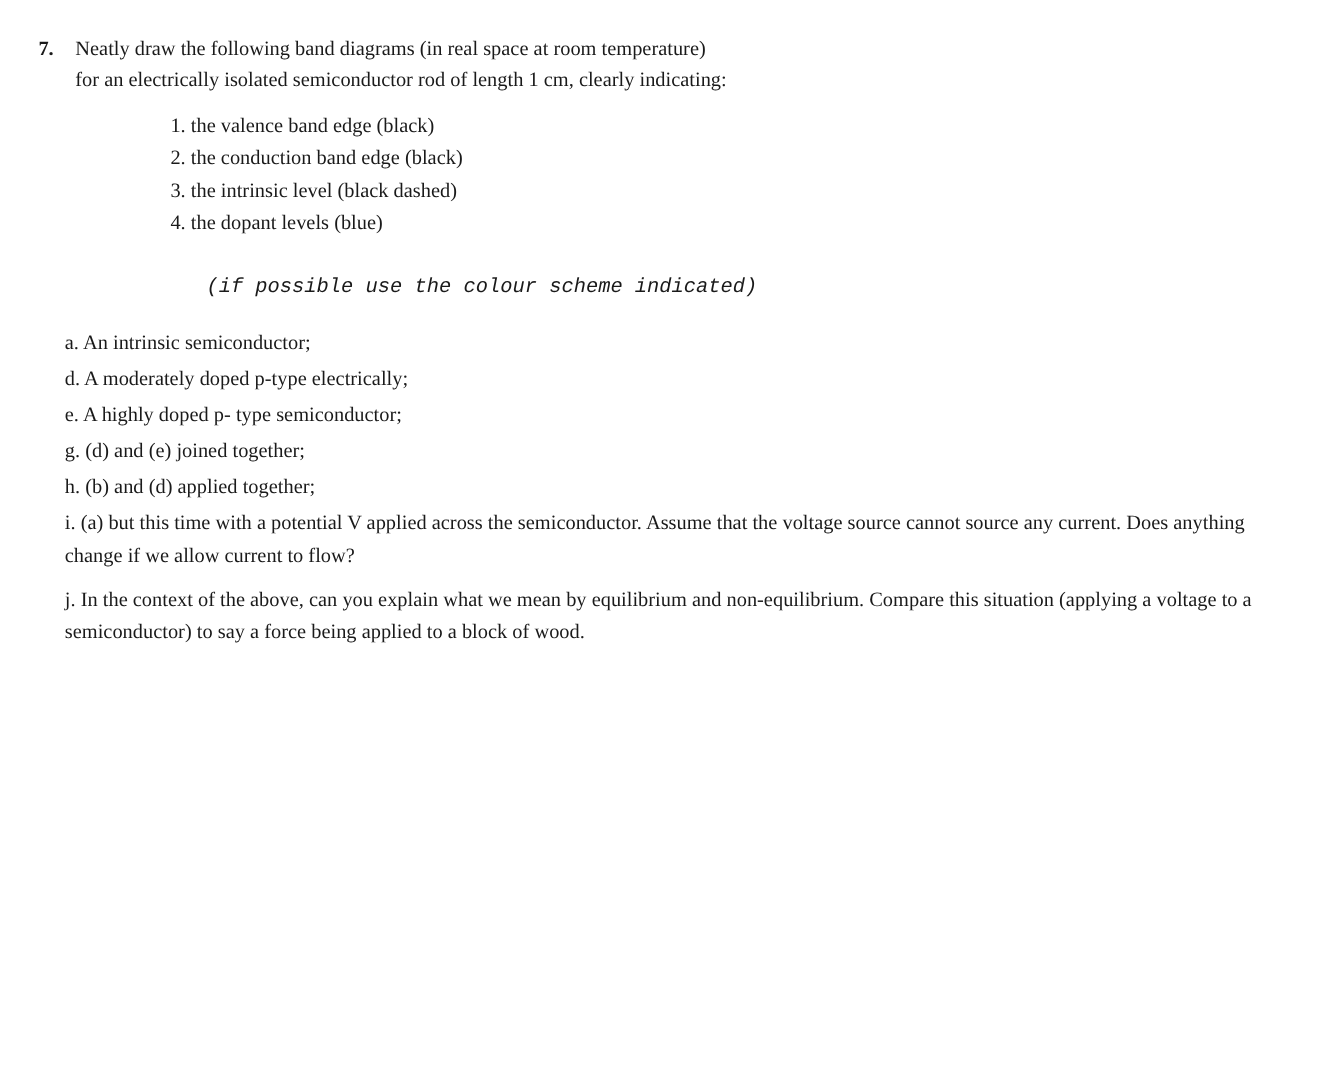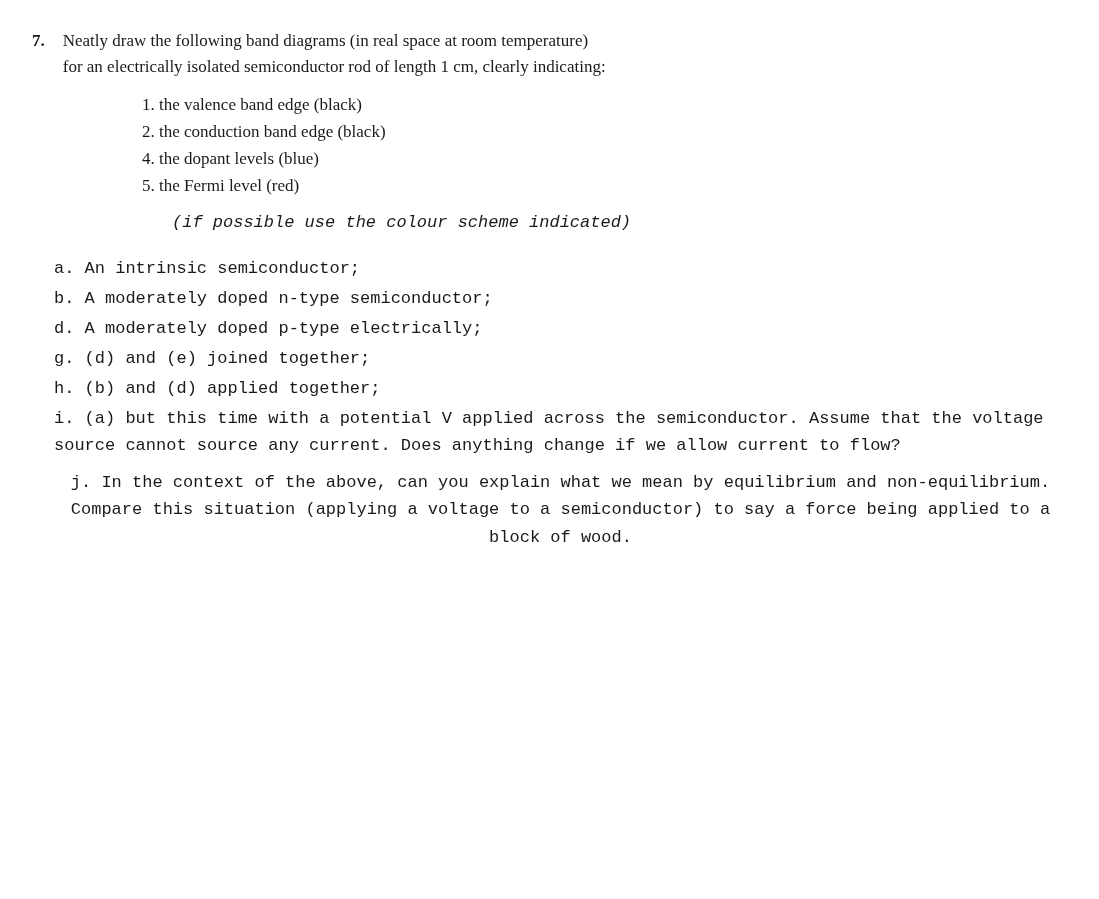--- a/index.html
+++ b/index.html
@@ -33,21 +33,21 @@
       font-weight: bold;
       white-space: nowrap;
     }
 
     .question-intro {
       line-height: 1.55;
       margin-left: 12px;
     }
 
     .numbered-list {
-      margin: 10px 0 10px 110px;
+      margin: 10px 0 27px 110px;
       list-style: none;
     }
 
     .numbered-list li {
       line-height: 1.6;
     }
 
     .color-note {
       margin-left: 140px;
       font-style: italic;
@@ -57,21 +57,20 @@
 
     .lettered-list {
       margin: 18px 0 0 0;
       list-style: none;
     }
 
     .lettered-list li {
       line-height: 1.65;
       padding-left: 22px;
       margin-bottom: 2px;
-      font-family: Liberation Mono, monospace;
     }
 
     .lettered-list li.multiline {
       line-height: 1.6;
       margin-bottom: 4px;
     }
   </style>
 </head>
 <body>
 
@@ -88,48 +87,48 @@
   <ol class="numbered-list">
     <li>
       <span>1.</span>
       <span>the valence band edge (black)</span>
     </li>
     <li>
       <span>2.</span>
       <span>the conduction band edge (black)</span>
     </li>
     <li>
+      <span>3.</span>
+      <span>the intrinsic level (black dashed)</span>
+    </li>
+    <li>
       <span>4.</span>
       <span>the dopant levels (blue)</span>
-    </li>
-    <li>
-      <span>5.</span>
-      <span>the Fermi level (red)</span>
     </li>
   </ol>
 
   <div class="color-note">(if possible use the colour scheme indicated)</div>
 
   <ul class="lettered-list">
     <li>
       <span> a. </span><span>An intrinsic semiconductor;</span>
     </li>
     <li>
-      <span> b. </span><span>A moderately doped n-type semiconductor;</span>
+      <span> d. </span><span>A moderately doped p-type electrically;</span>
     </li>
     <li>
-      <span> d. </span><span>A moderately doped p-type electrically;</span>
+      <span> e. </span><span>A highly doped p- type semiconductor;</span>
     </li>
     <li>
       <span> g. </span><span>(d) and (e) joined together;</span>
     </li>
     <li>
       <span> h. </span><span>(b) and (d) applied together;</span>
     </li>
     <li class="multiline">
       <span> i. </span><span>(a) but this time with a potential V applied across the semiconductor. Assume that the voltage source cannot source any current. Does anything change if we allow current to flow?</span>
     </li>
-    <li class="multiline" style="margin-top: 10px; text-align: center;">
+    <li class="multiline" style="margin-top: 10px;">
       <span> j. </span><span>In the context of the above, can you explain what we mean by equilibrium and non-equilibrium. Compare this situation (applying a voltage to a semiconductor) to say a force being applied to a block of wood.</span>
     </li>
   </ul>
 
 </div>
 
 </body></html>

